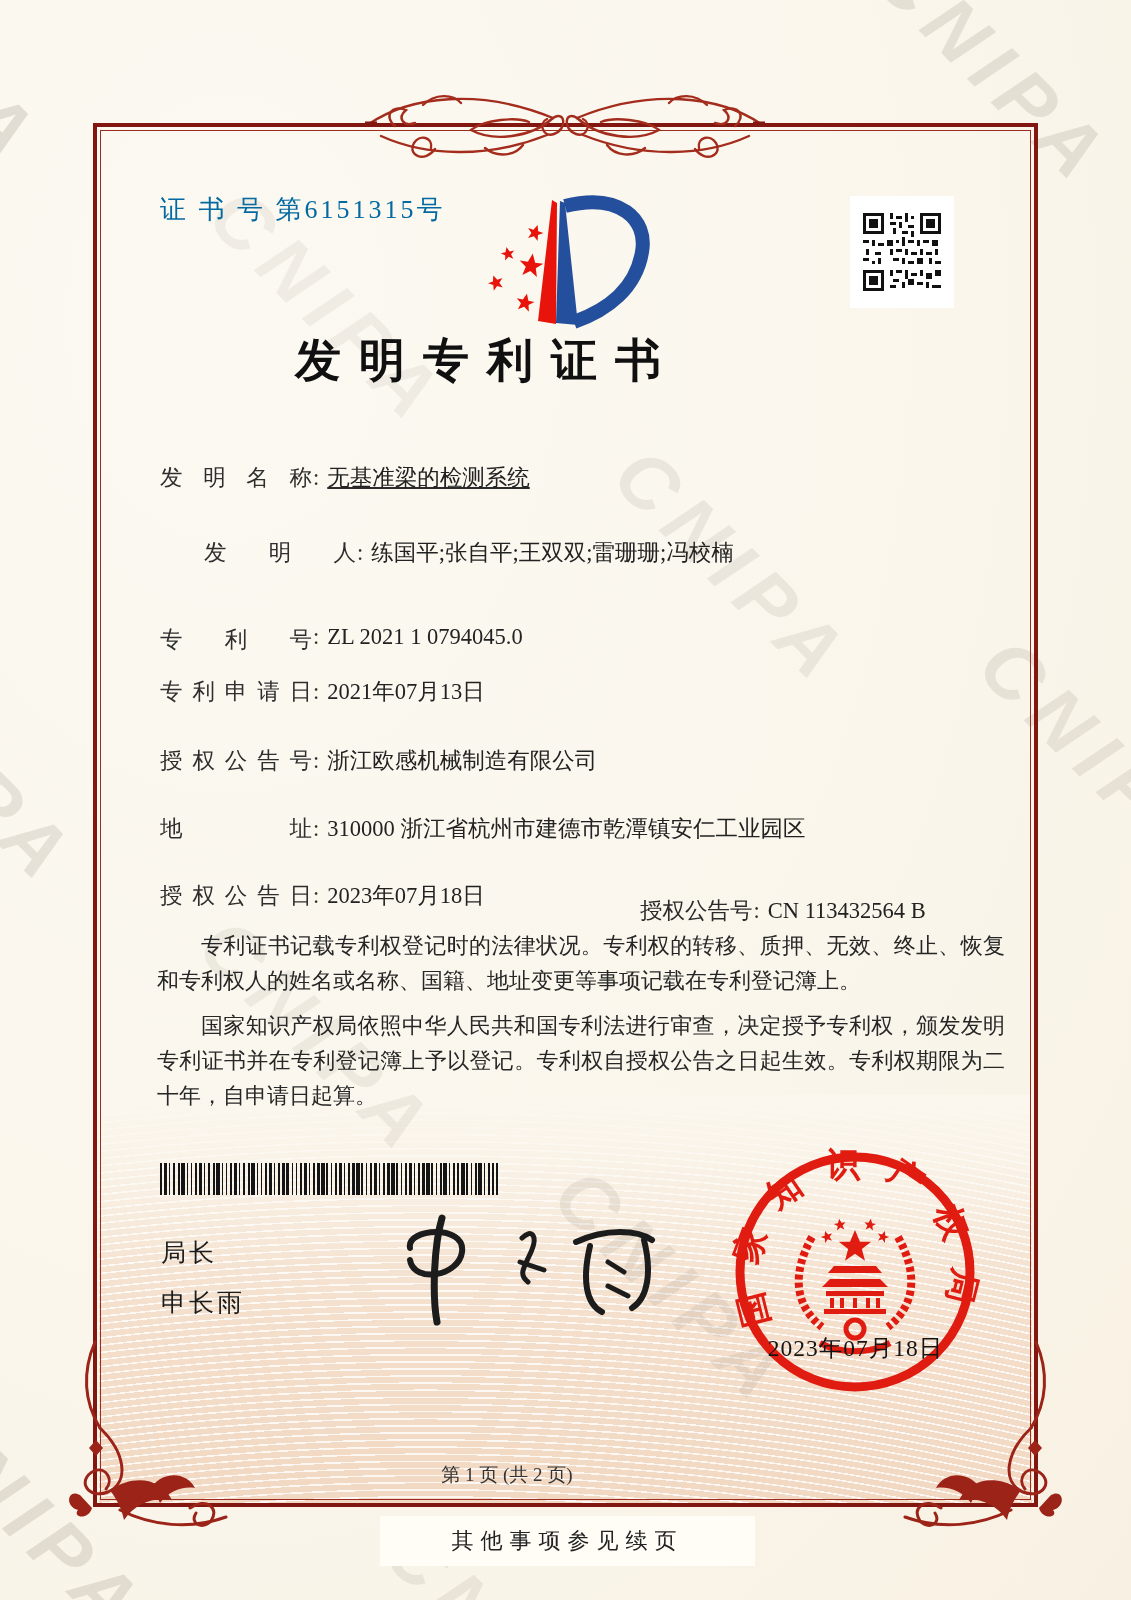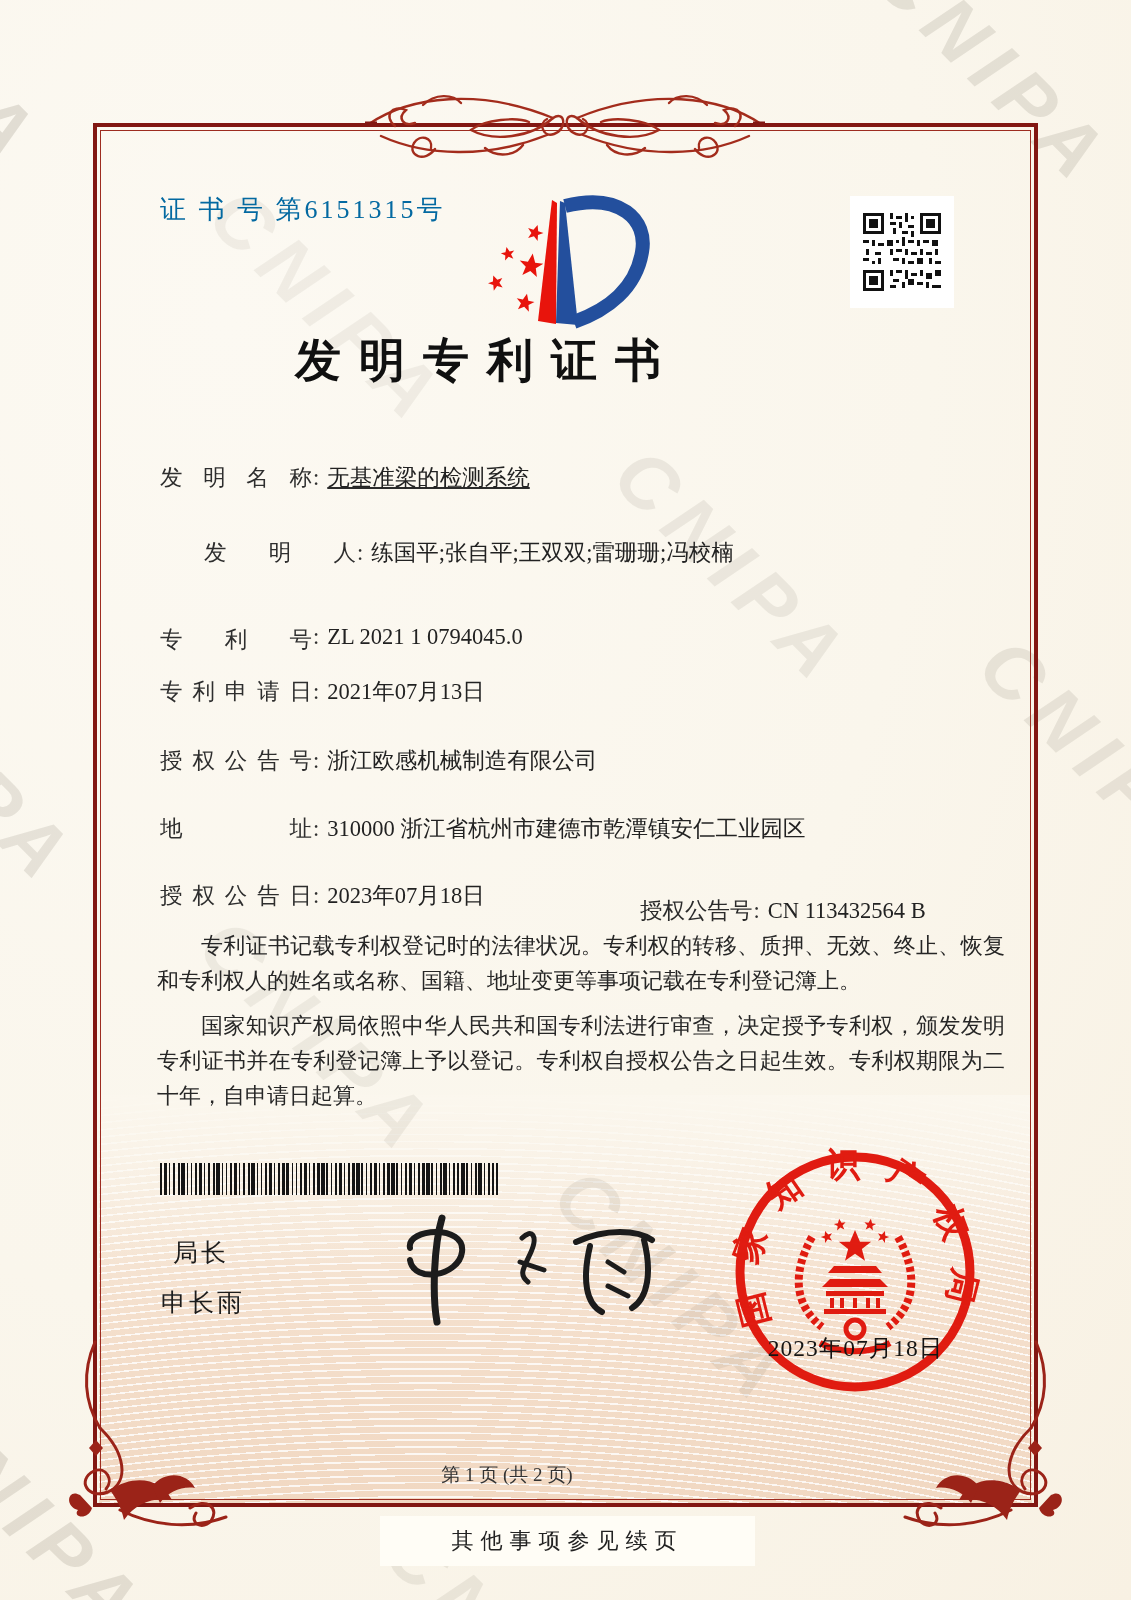--- a/index.html
+++ b/index.html
@@ -58,21 +58,21 @@
   .paras{position:absolute;left:157px;top:928px;width:848px;font-size:22px;line-height:35px;text-align:justify;color:#262626;}
   .paras p{margin:0 0 10px 0;text-indent:2em;}
   .barcode{
     position:absolute;left:160px;top:1163px;width:338px;height:32px;
     background:repeating-linear-gradient(90deg,
       #141414 0px,#141414 2px,transparent 2px,transparent 3.5px,
       #141414 3.5px,#141414 7px,transparent 7px,transparent 9px,
       #141414 9px,#141414 10px,transparent 10px,transparent 13px,
       #141414 13px,#141414 14.5px,transparent 14.5px,transparent 17.5px);
   }
-  .director-title{position:absolute;left:161px;top:1236px;font-size:25px;letter-spacing:3px;color:#1c1c1c;font-family:"Liberation Sans","DejaVu Sans",sans-serif;margin-left:12px;}
+  .director-title{position:absolute;left:161px;top:1236px;font-size:25px;letter-spacing:3px;color:#1c1c1c;font-family:"Liberation Sans","DejaVu Sans",sans-serif;}
   .director-name{position:absolute;left:161px;top:1286px;font-size:25px;letter-spacing:3px;color:#1c1c1c;font-family:Liberation Serif, serif;}
   .seal-date{
     position:absolute;left:728px;top:1332px;width:255px;text-align:center;
     font-size:23.5px;color:#141414;letter-spacing:1px;z-index:5;
   }
   .page-num{position:absolute;left:0;top:1462px;width:1014px;text-align:center;font-size:19px;color:#333;}
   .note-band{
     position:absolute;left:380px;top:1516px;width:375px;height:50px;
     background:#fffdf6;z-index:3;display:flex;align-items:center;justify-content:center;
   }

